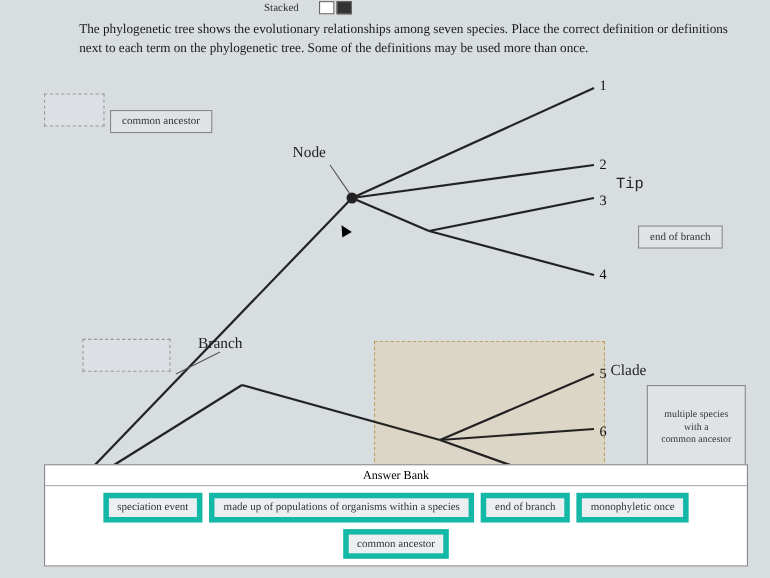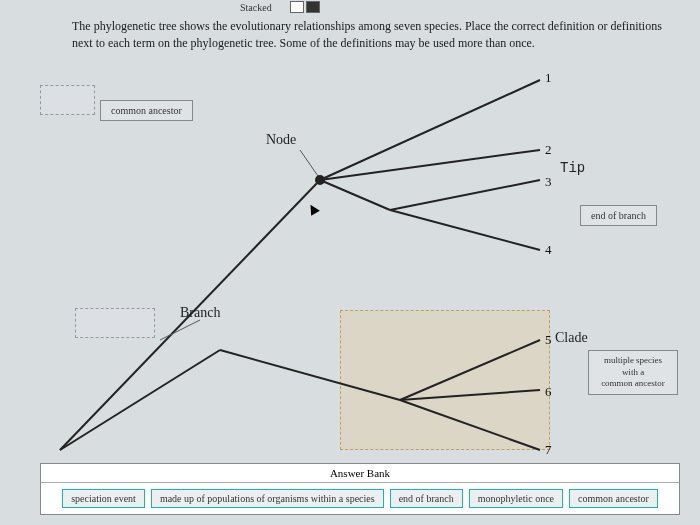--- a/index.html
+++ b/index.html
@@ -103,32 +103,32 @@
       border-bottom: 1px solid #aaa;
     }
     .answer-chips {
       display: flex;
       flex-wrap: wrap;
       gap: 6px;
       padding: 6px 10px;
       justify-content: center;
     }
     .chip {
-      border: 1px solid #14b8a6;
+      border: 5px solid #14b8a6;
       background: #eceff1;
       padding: 3px 8px;
       font-size: 10px;
       color: #333;
       cursor: grab;
     }
     .multiline-box {
       position: absolute;
       border: 1px solid #888;
       background: #e0e3e6;
-      padding: 4px 6px;
+      padding: 20px 6px;
       font-size: 9px;
       color: #333;
       text-align: center;
       line-height: 1.3;
       width: 90px;
     }
     .cursor {
       position: absolute;
       width: 0; height: 0;
       border-left: 5px solid transparent;

